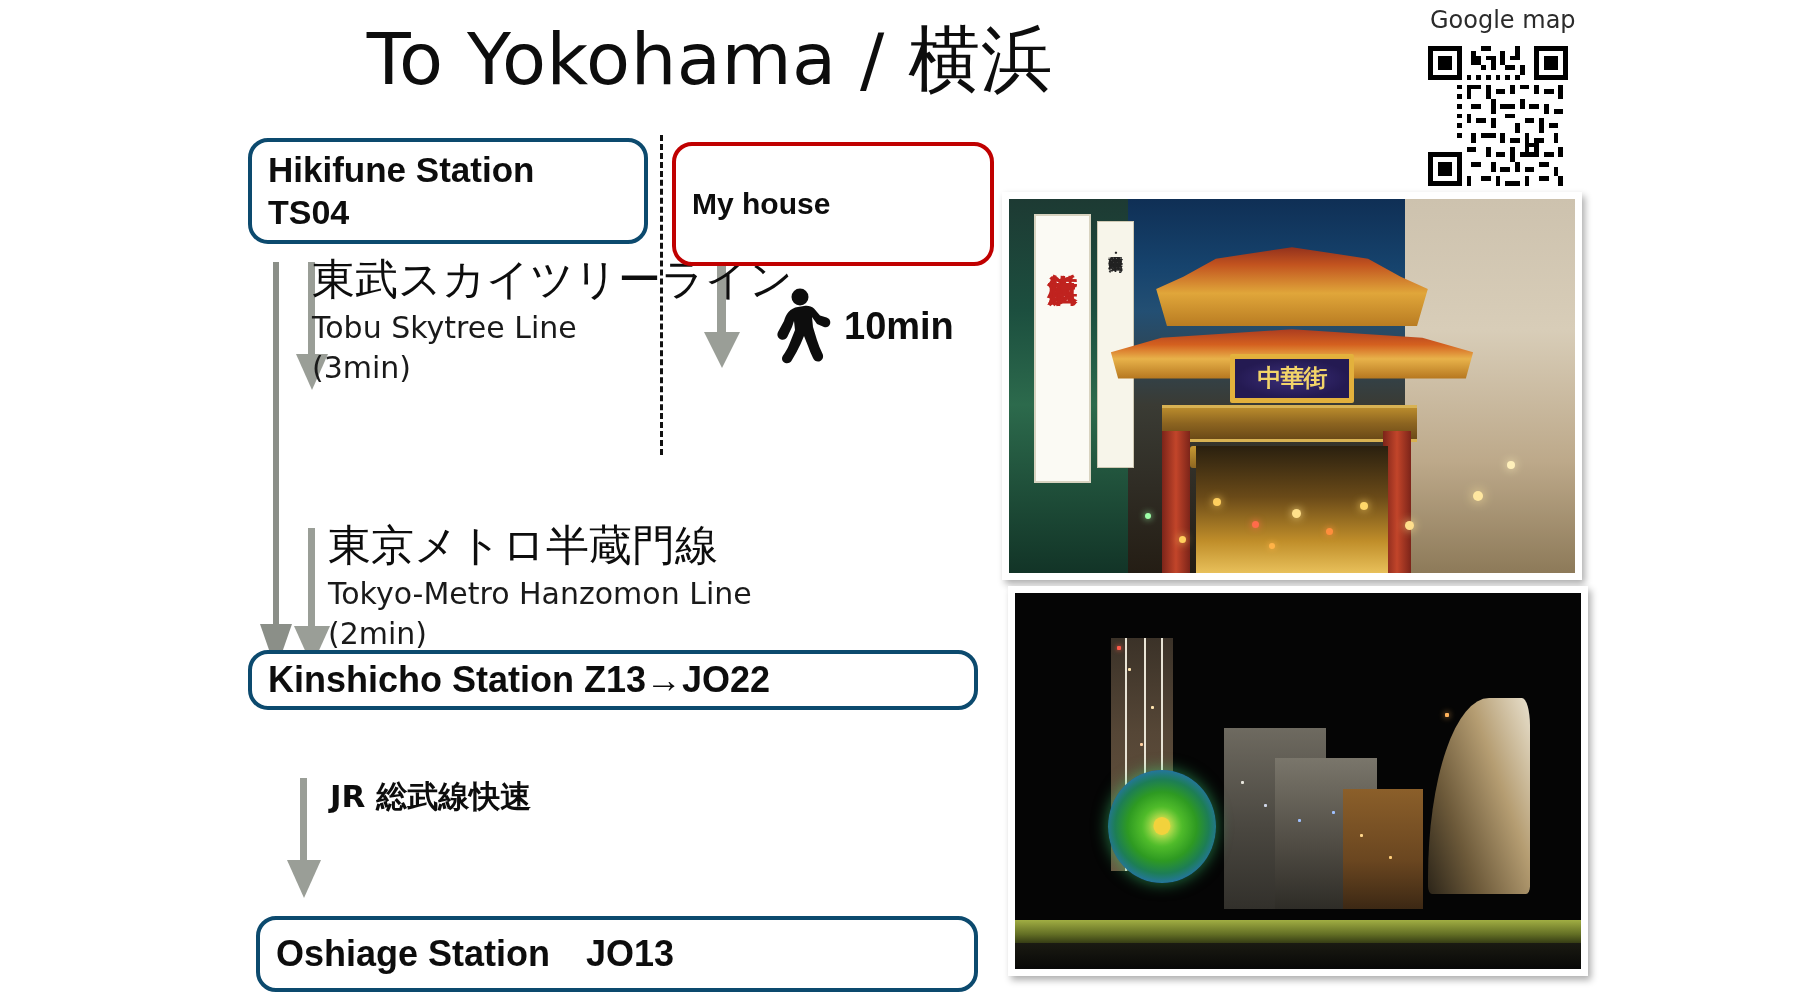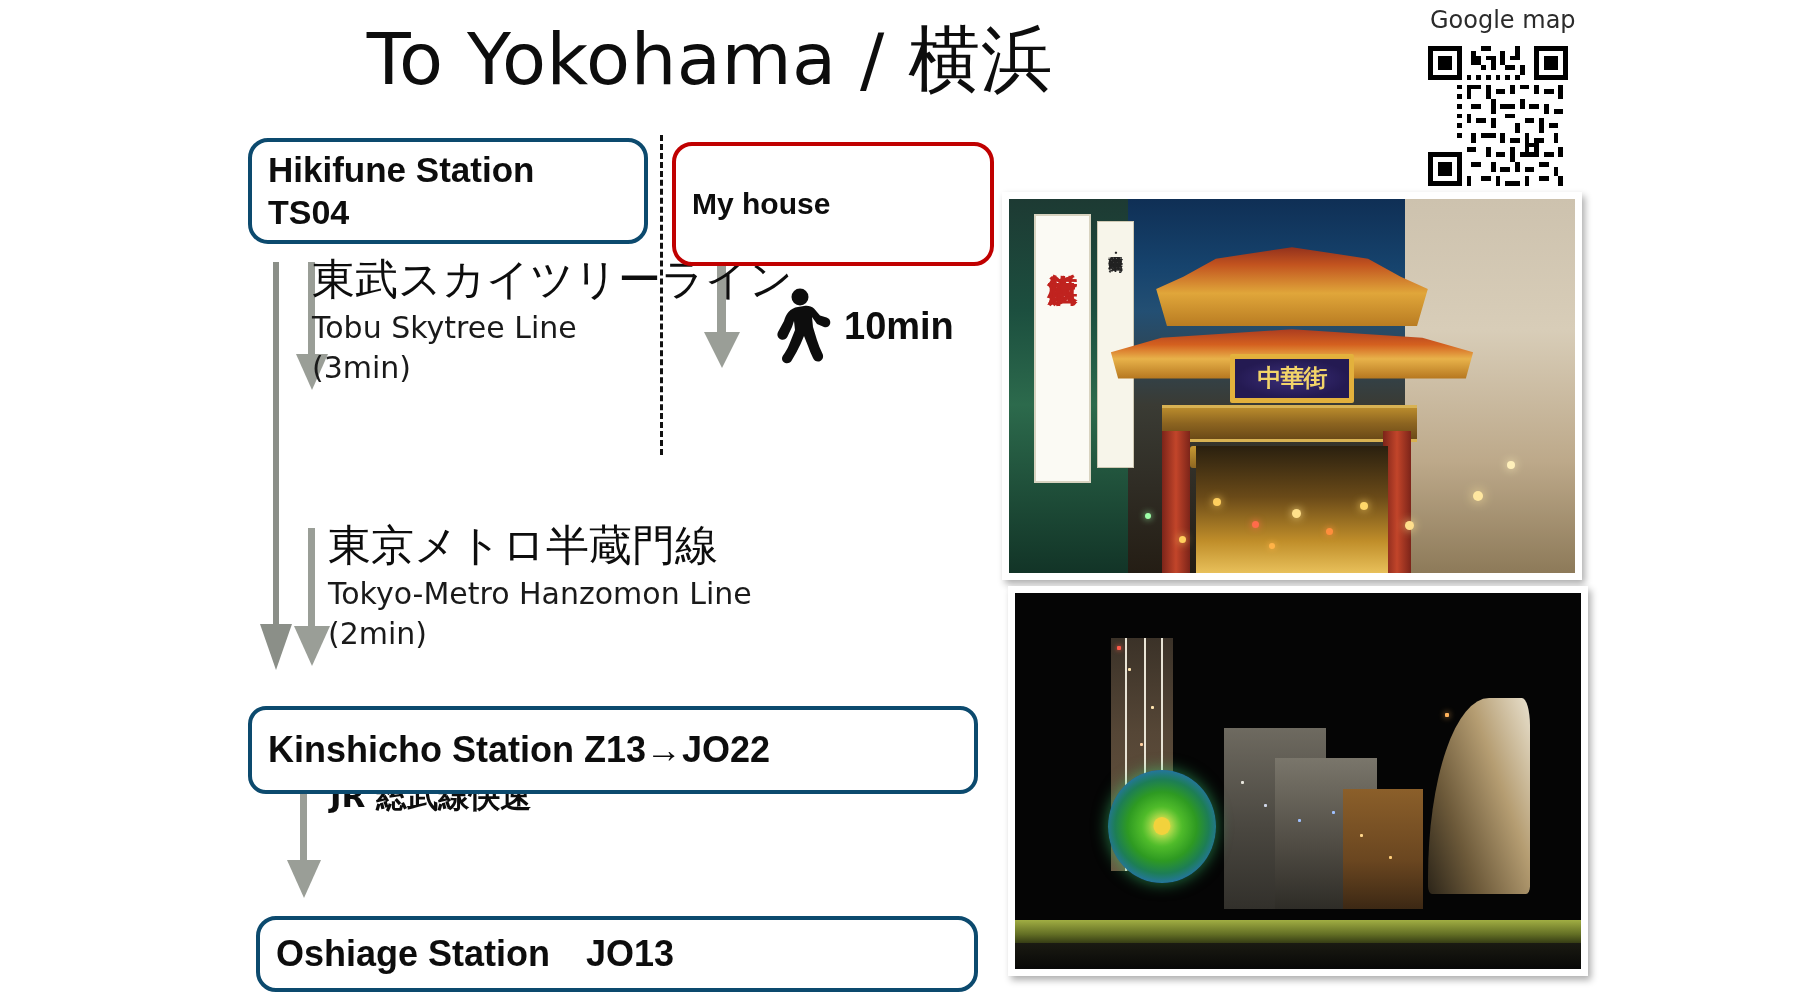--- a/index.html
+++ b/index.html
@@ -79,21 +79,21 @@
     font-weight: bold;
     color: #0d0d0d;
     line-height: 1.22;
     white-space: nowrap;
     font-family: "Liberation Sans", sans-serif;
   }
 
   #node-hikifune { left: 248px; top: 138px;  width: 400px; height: 106px; }
   #node-myhouse  { left: 672px; top: 142px;  width: 322px; height: 124px; }
   #node-oshiage  { left: 282px; top: 404px;  width: 710px; height: 108px; }
-  #node-kinshicho{ left: 248px; top: 706px;  width: 730px; height: 88px; border-radius: 18px;  }
+  #node-kinshicho{ left: 248px; top: 650px;  width: 730px; height: 60px;  }
   #node-yokohama { left: 256px; top: 916px;  width: 722px; height: 76px;  }
 
   #node-hikifune .line1 { font-size: 35px; }
   #node-kinshicho .line1,
   #node-yokohama .line1 { font-size: 36px; }
   #node-myhouse .line1 { font-size: 30px; }
   #node-oshiage .line1 { font-size: 32px; }
   #node-oshiage .line2 { font-size: 35px; }
 
   

